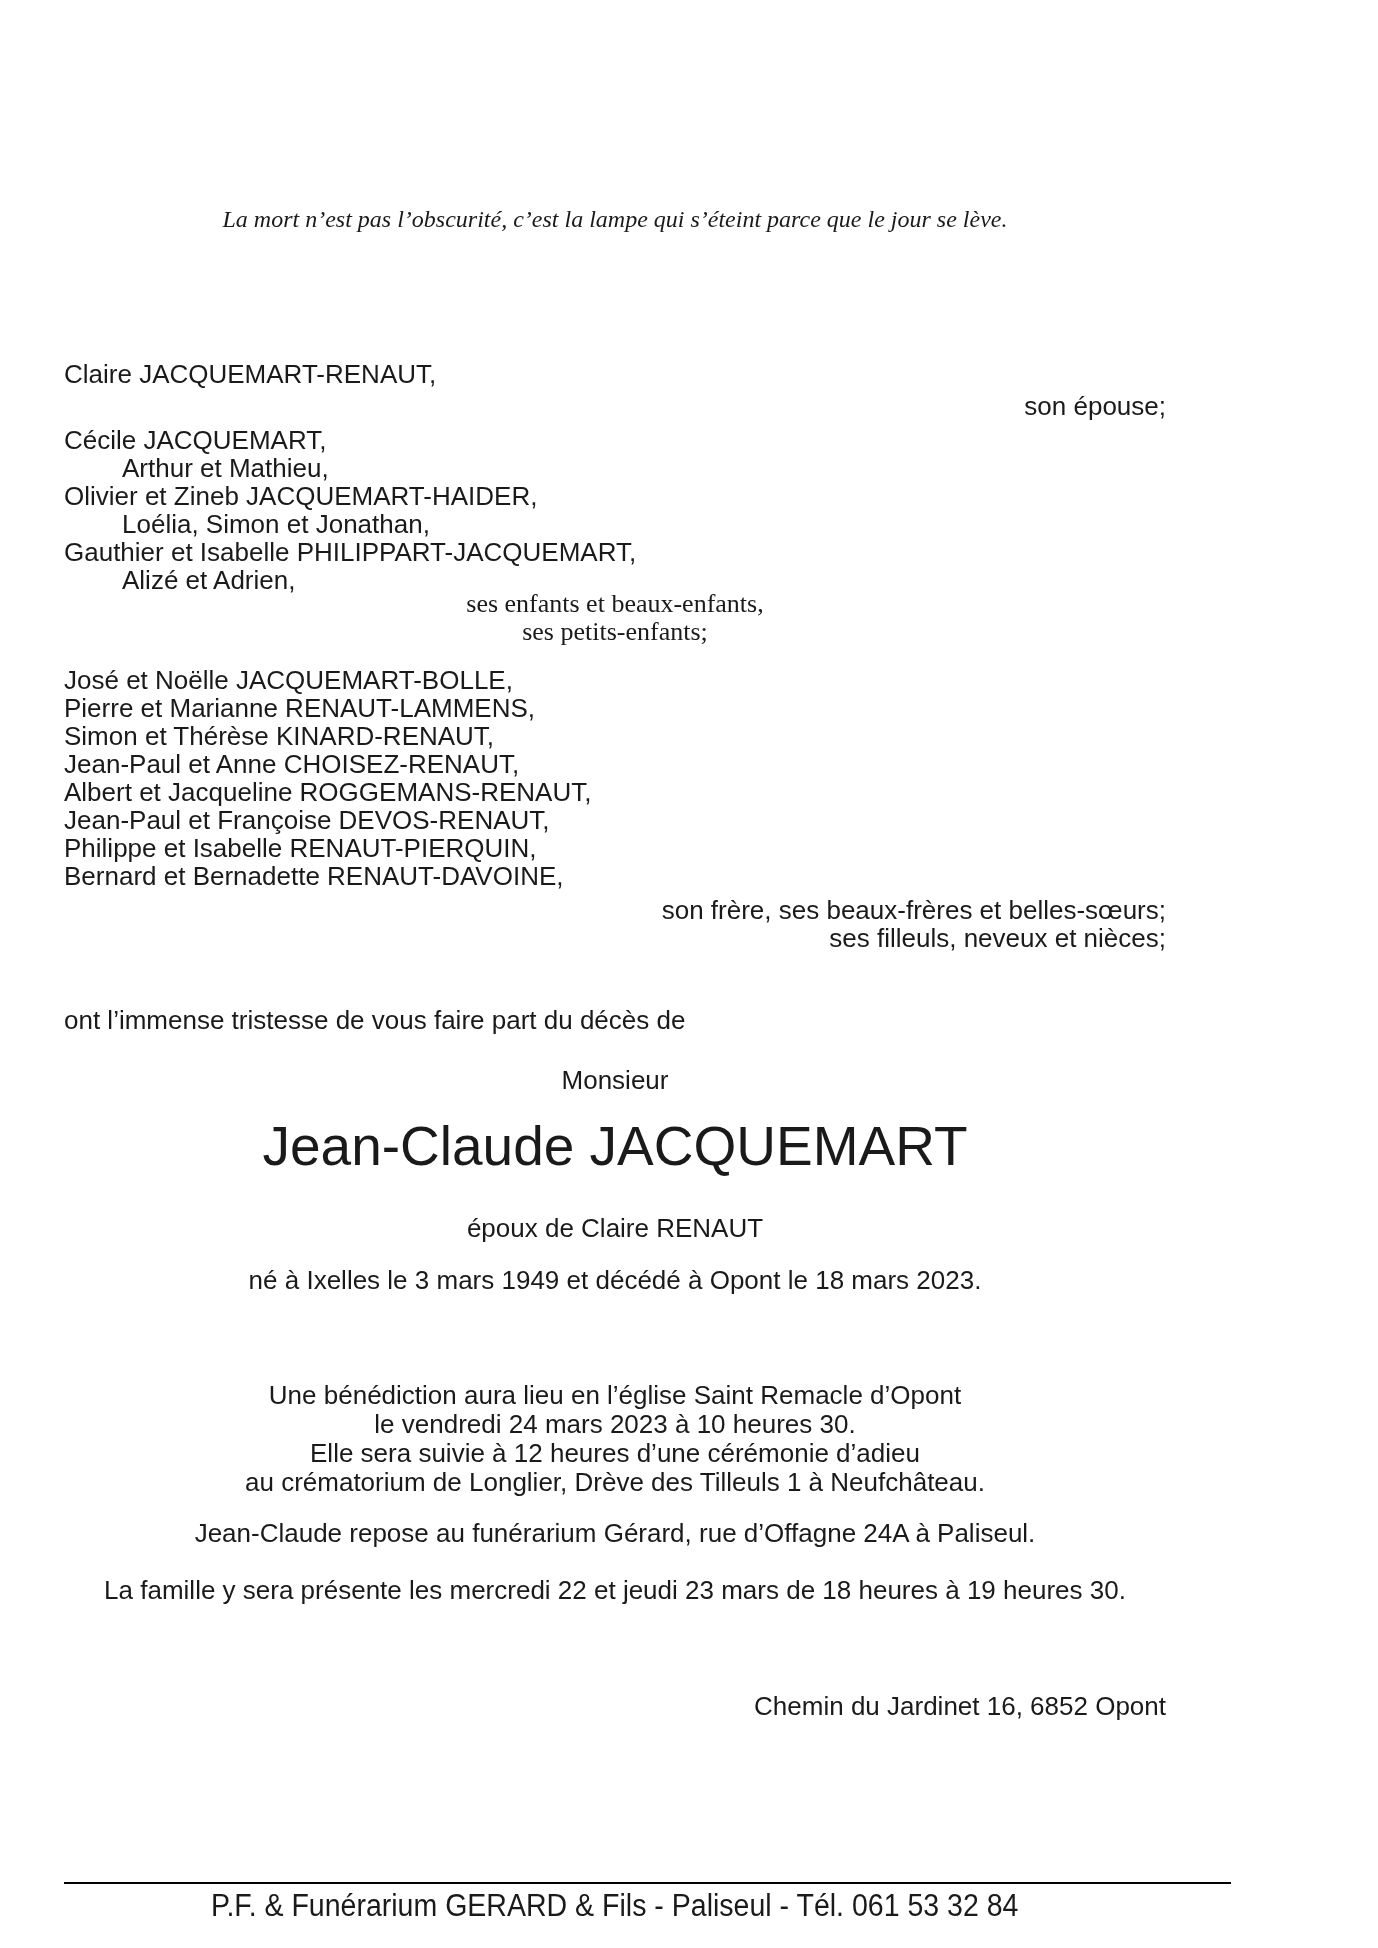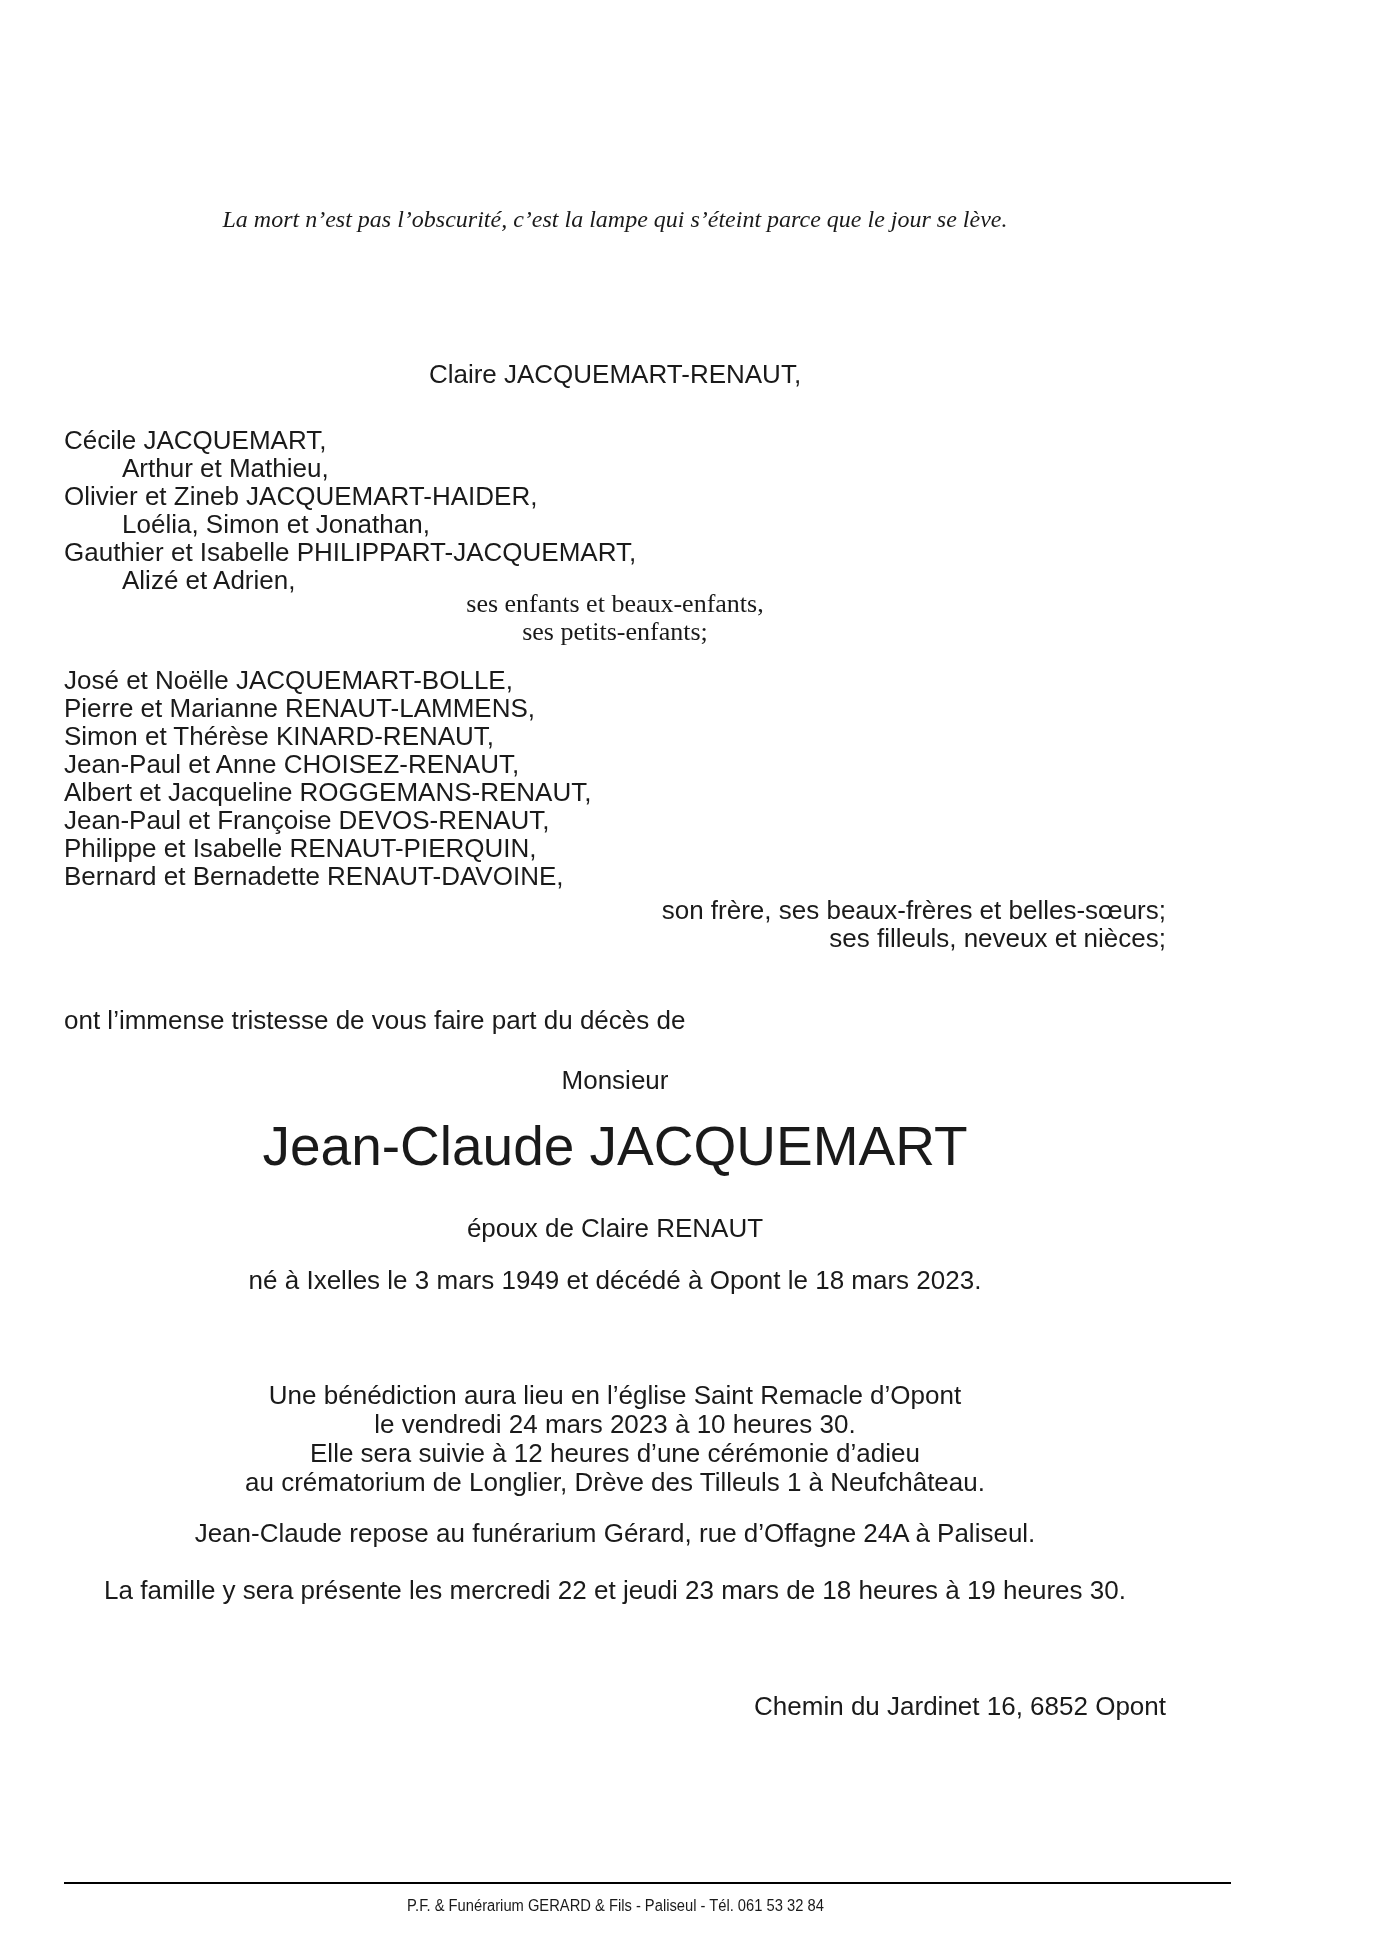--- a/index.html
+++ b/index.html
@@ -16,21 +16,21 @@
   }
   .block { position: absolute; left: 64px; right: 65px; }
   .quote {
     top: 204px;
     text-align: center;
     font-family: "Liberation Serif", serif;
     font-style: italic;
     font-size: 24px;
     line-height: 30px;
   }
-  .spouse-name   { top: 360px; text-align: center; }
+  .spouse-name   { top: 360px; text-align: left; }
   .spouse-rel    { top: 392px; text-align: right; }
   .children      { top: 426px; text-align: left; }
   .children-rel  { top: 590px; text-align: center; font-family: Liberation Serif, serif; }
   .siblings      { top: 666px; text-align: left; }
   .siblings-rel  { top: 896px; text-align: right; }
   .announcement  { top: 1006px; text-align: left; }
   .monsieur      { top: 1066px; text-align: center; }
   .deceased-name {
     top: 1106px;
     text-align: center;
@@ -46,38 +46,39 @@
   .famille       { top: 1576px; text-align: center; }
   .address       { top: 1692px; text-align: right; }
   .rule {
     position: absolute;
     top: 1882px;
     left: 64px;
     width: 1249px;
     height: 2px;
     background: #000000;
   }
-  .footer { top: 1892px; text-align: center; font-size: 16px; line-height: 28px; }
+  .footer { top: 1892px; text-align: center; font-size: 31px; line-height: 28px; }
   .footer .condensed {
     display: inline-block;
     transform: scaleX(0.92);
     transform-origin: center center;
     white-space: nowrap;
   }
   .indent { padding-left: 58px; }
   .line { white-space: pre; }
 </style>
 </head>
 <body>
 
 <div class="page">
 
   <div class="block quote">La mort n’est pas l’obscurité, c’est la lampe qui s’éteint parce que le jour se lève.</div>
 
   <div class="block spouse-name">Claire JACQUEMART-RENAUT,</div>
+  <div class="block spouse-rel">son épouse;</div>
 
   <div class="block children">
     <div class="line">Cécile JACQUEMART,</div>
     <div class="line indent">Arthur et Mathieu,</div>
     <div class="line">Olivier et Zineb JACQUEMART-HAIDER,</div>
     <div class="line indent">Loélia, Simon et Jonathan,</div>
     <div class="line">Gauthier et Isabelle PHILIPPART-JACQUEMART,</div>
     <div class="line indent">Alizé et Adrien,</div>
   </div>
 

